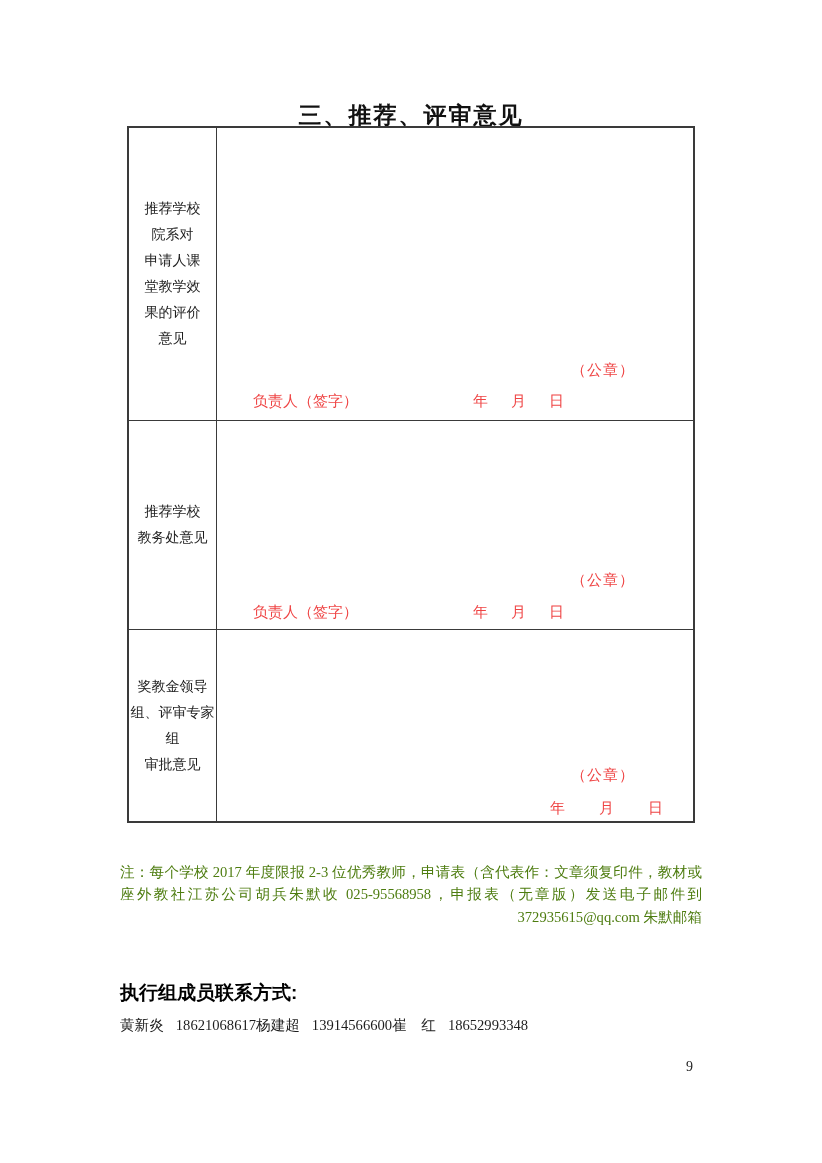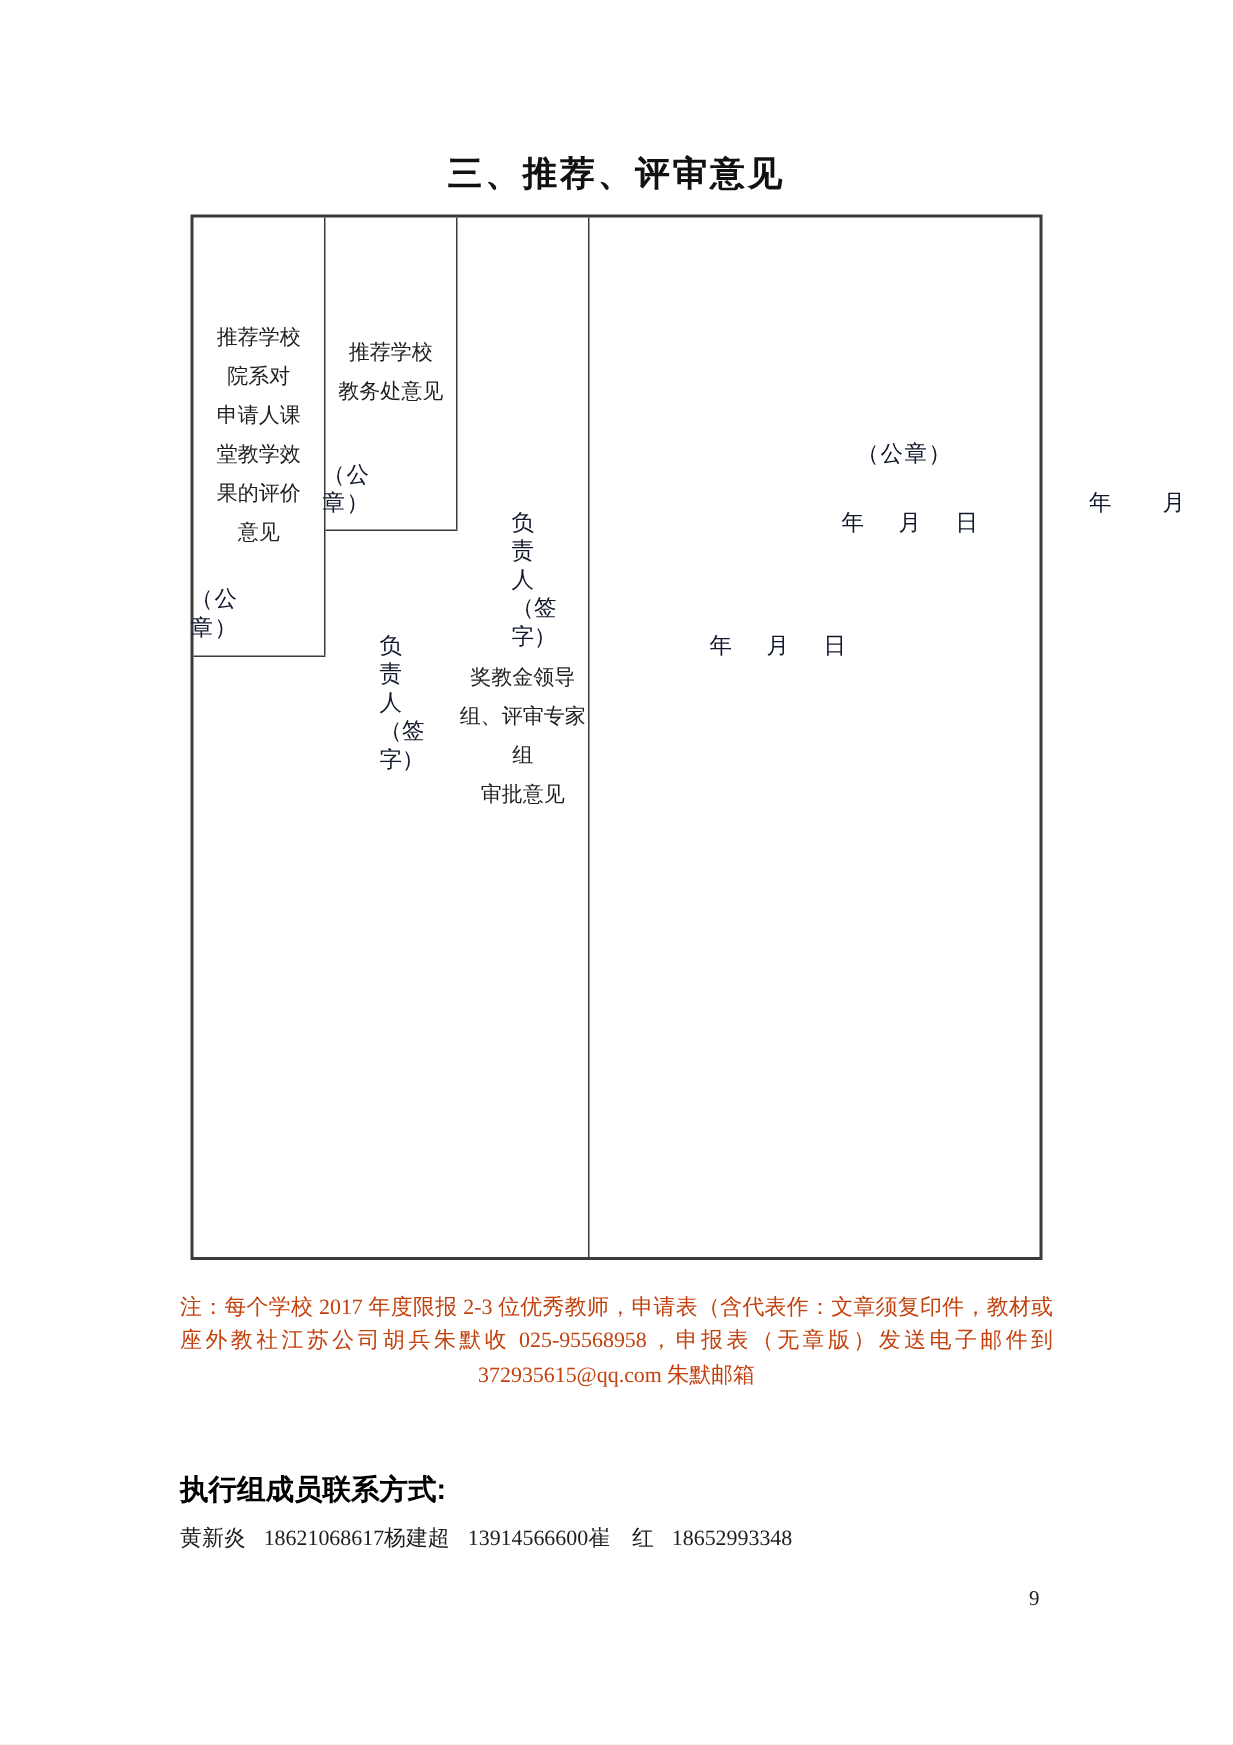--- a/index.html
+++ b/index.html
@@ -12,56 +12,56 @@
     color: #222222;
     overflow: hidden;
   }
   .doc-title {
     position: absolute; top: 100px; left: 0; right: 0;
     text-align: center;
     font-size: 23px; font-weight: bold; letter-spacing: 2px;
     color: #111;
   }
   .form-table {
-    position: absolute; left: 127px; top: 143px;
+    position: absolute; left: 127px; top: 126px;
     width: 568px; height: 697px;
     border: 2px solid #3a3a3a;
     box-sizing: border-box;
-    display: flex; 
+    display: flex; flex-direction: column;
   }
   .form-row { display: flex; border-bottom: 1px solid #3a3a3a; box-sizing: border-box; }
   .form-row:last-child { border-bottom: none; }
   .row-1 { height: 293px; }
   .row-2 { height: 209px; }
   .row-3 { flex: 1; }
   .label-cell {
     width: 88px; flex-shrink: 0;
     border-right: 1px solid #3a3a3a;
     display: flex; flex-direction: column;
     align-items: center; justify-content: center;
     font-size: 14px; line-height: 26px; text-align: center;
     color: #1e1e1e;
     box-sizing: border-box;
   }
-  .content-cell { position: relative; flex: 1; font-size: 15px; color: #0f172a; margin-top: 12px; }
+  .content-cell { position: relative; flex: 1; font-size: 15px; color: #ef4444; }
   .seal { position: absolute; letter-spacing: 1px; }
   .seal-r1 { top: 233px; right: 58px; }
   .seal-r2 { top: 150px; right: 58px; }
   .seal-r3 { top: 136px; right: 58px; }
   .sig-row { position: absolute; left: 36px; right: 0; }
   .sig-r1 { top: 264px; }
   .sig-r2 { top: 182px; }
   .dates { position: absolute; left: 220px; top: 0; display: inline-flex; gap: 23px; }
   .dates-r3 { position: absolute; left: 333px; top: 169px; display: inline-flex; gap: 34px; }
   .note-block {
     position: absolute; left: 120px; top: 861px; width: 582px;
-    font-size: 14.6px; line-height: 22.4px; color: #c2410c;
+    font-size: 14.6px; line-height: 22.4px; color: #4d7c0f;
   }
   .note-line-just { text-align: justify; text-align-last: justify; }
-  .note-line-plain { text-align: center; }
+  .note-line-plain { text-align: right; }
   .contacts-heading {
     position: absolute; left: 120px; top: 980px;
     font-family: "Liberation Sans", "DejaVu Sans", sans-serif;
     font-size: 19px; font-weight: bold; color: #000000;
   }
   .contacts-line {
     position: absolute; left: 120px; top: 1016px; width: 590px;
     display: flex; 
     font-size: 14.6px; color: #1d1d1d; white-space: nowrap;
   }

